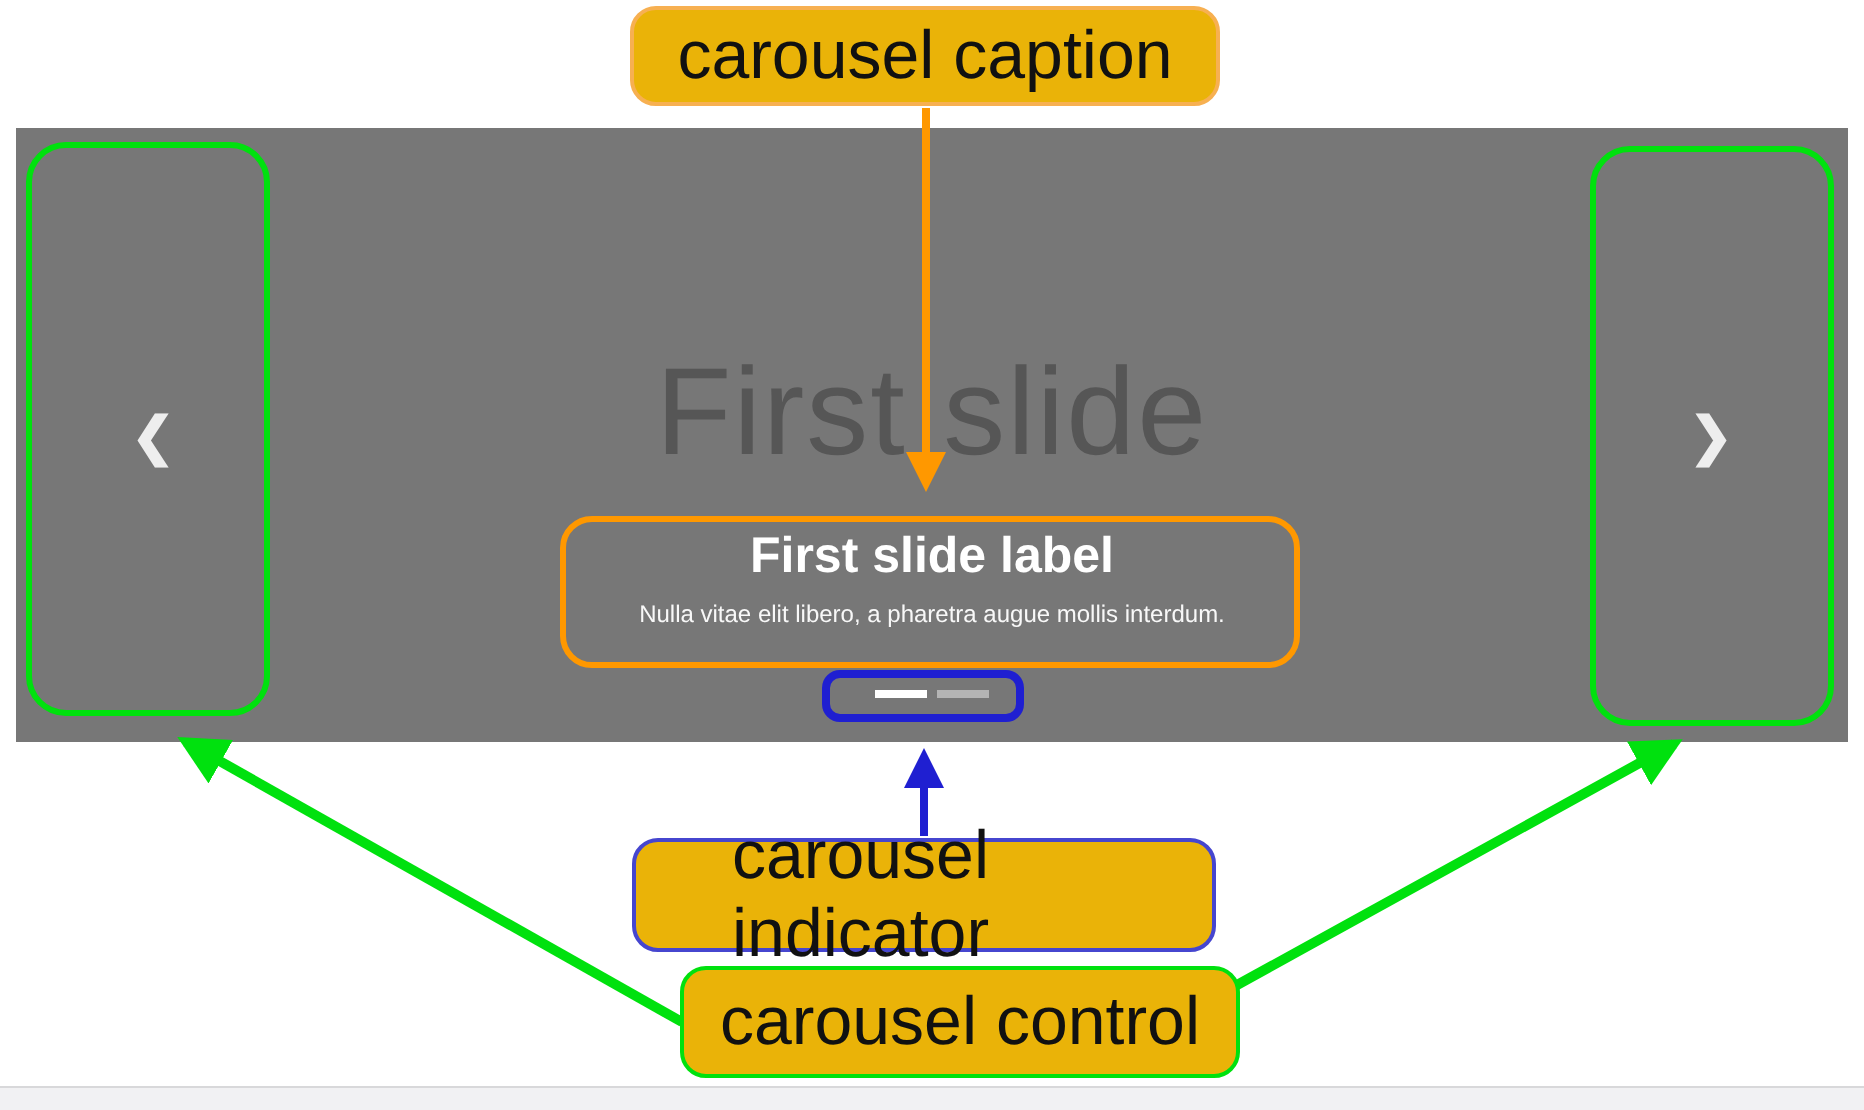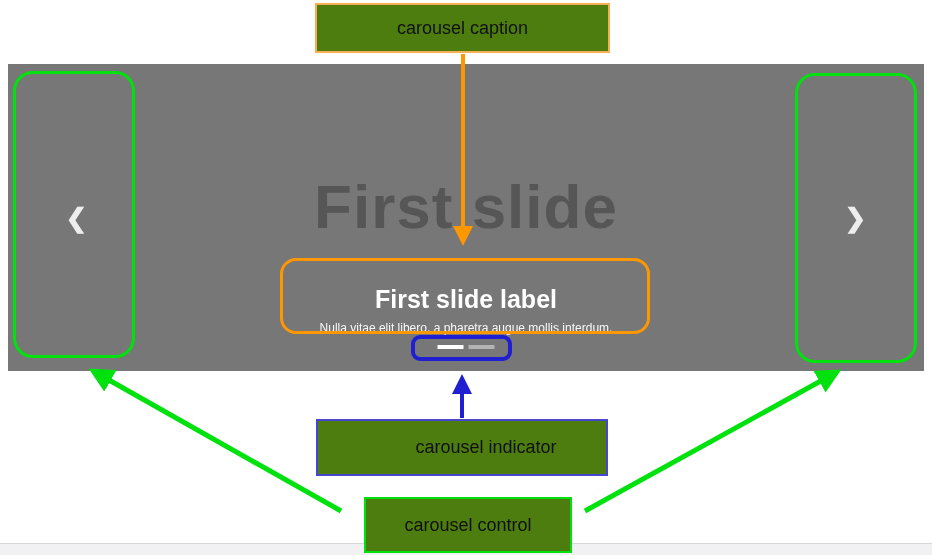--- a/index.html
+++ b/index.html
@@ -8,36 +8,36 @@
     background:var(--page-bg,#fff);
     font-family:"Liberation Sans",sans-serif;
   }
   
   .carousel{
     position:absolute;left:8px;top:64px;width:916px;height:307px;
     background:var(--carousel-bg,#777);z-index:1;
   }
   .slide-title{
     position:absolute;left:0;top:112px;width:100%;text-align:center;
-    font-size:62px;font-weight:bold;line-height:1;letter-spacing:1px;
+    font-size:62px;font-weight:normal;line-height:1;letter-spacing:1px;
     color:var(--slide-title-color,#565656);
   }
   .carousel-control{
     position:absolute;top:0;width:137px;height:307px;
     display:flex;align-items:center;justify-content:center;cursor:pointer;
   }
   .carousel-control.prev{left:0;}
   .carousel-control.next{right:0;}
   .chevron{
     font-size:26px;font-weight:bold;color:rgba(255,255,255,.88);
     line-height:1;
   }
   .carousel-caption{
     position:absolute;left:50%;top:200px;transform:translateX(-50%);
-    width:370px;text-align:center;color:#fff;margin-top:21px;
+    width:370px;text-align:center;color:#fff;
   }
   .carousel-caption h3{
     margin:0 0 7px 0;font-size:25px;font-weight:bold;line-height:1.15;
   }
   .carousel-caption p{
     margin:0;font-size:12px;line-height:1.2;color:rgba(255,255,255,.95);
   }
   .carousel-indicators{
     position:absolute;left:50%;top:281px;transform:translateX(-50%);
     display:flex;gap:5px;z-index:2;
@@ -58,30 +58,30 @@
   #arrows{position:absolute;left:0;top:0;width:932px;height:555px;
     z-index:3;pointer-events:none;}
   .arrow-orange{stroke:var(--orange,#ff9800);stroke-width:4;fill:none;}
   .arrow-blue{stroke:var(--blue,#1f1fd1);stroke-width:4;fill:none;}
   .arrow-green{stroke:var(--green,#00e10e);stroke-width:5;fill:none;}
   .head-orange{fill:var(--orange,#ff9800);}
   .head-blue{fill:var(--blue,#1f1fd1);}
   .head-green{fill:var(--green,#00e10e);}
   
   .label-box{
-    position:absolute;z-index:4;box-sizing:border-box;background:#4d7c0f;
+    position:absolute;z-index:4;box-sizing:border-box;background:#eab308;
     display:flex;align-items:center;justify-content:center;
-    font-size:18px;color:#111;
+    font-size:34px;color:#111;border-radius:13px;
   }
   .lb-caption{left:315px;top:3px;width:295px;height:50px;
     border:2px solid var(--orange-light,#f7b051);}
   .lb-indicator{left:316px;top:419px;width:292px;height:57px;
     border:2px solid var(--blue-light,#4646cf);padding-left:48px;}
-  .lb-control{left:340px;top:497px;width:208px;height:56px;
-    border:2px solid var(--green,#00e10e);margin-left:24px;}
+  .lb-control{left:340px;top:483px;width:280px;height:56px;
+    border:2px solid var(--green,#00e10e);}
   
   .footer-strip{
     position:absolute;left:0;top:543px;width:932px;height:12px;
     background:var(--footer-bg,#f1f1f3);
     border-top:1px solid var(--footer-border,#d8d8da);
     box-sizing:border-box;z-index:0;
   }
 </style>
 </head>
 <body>

